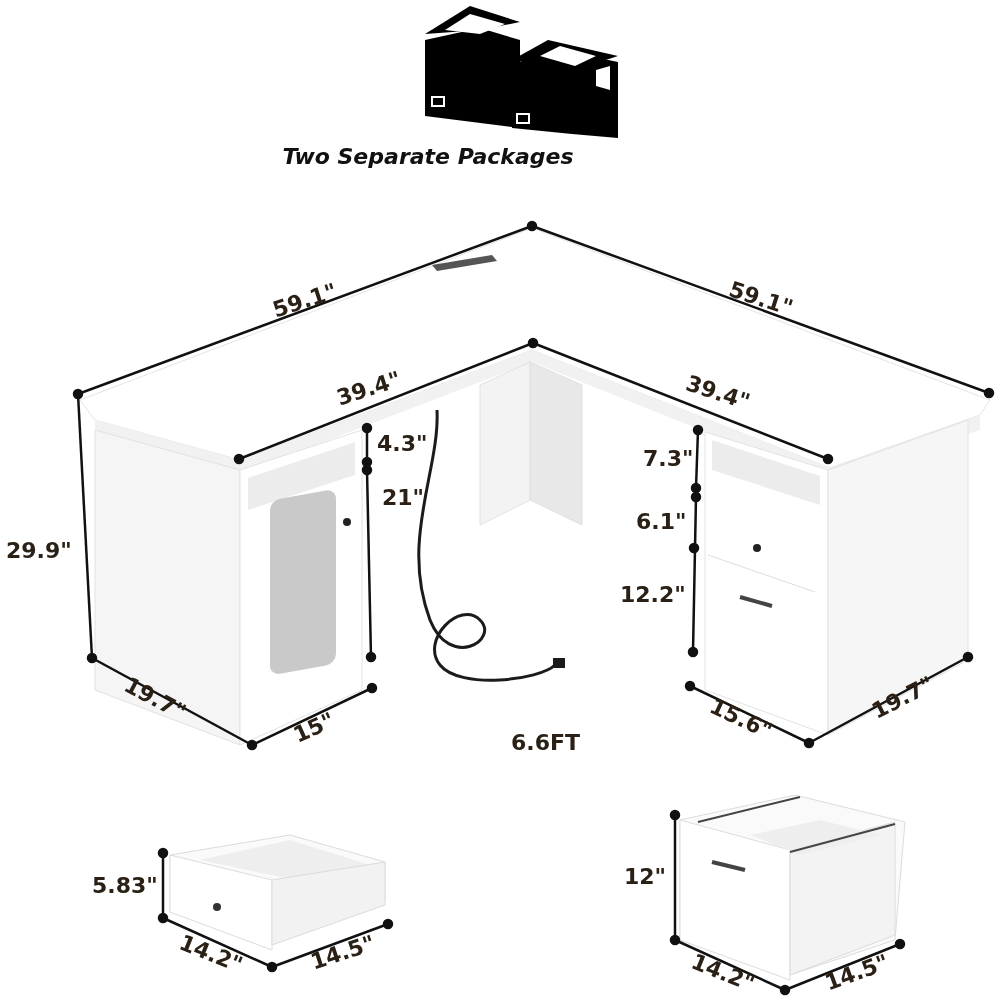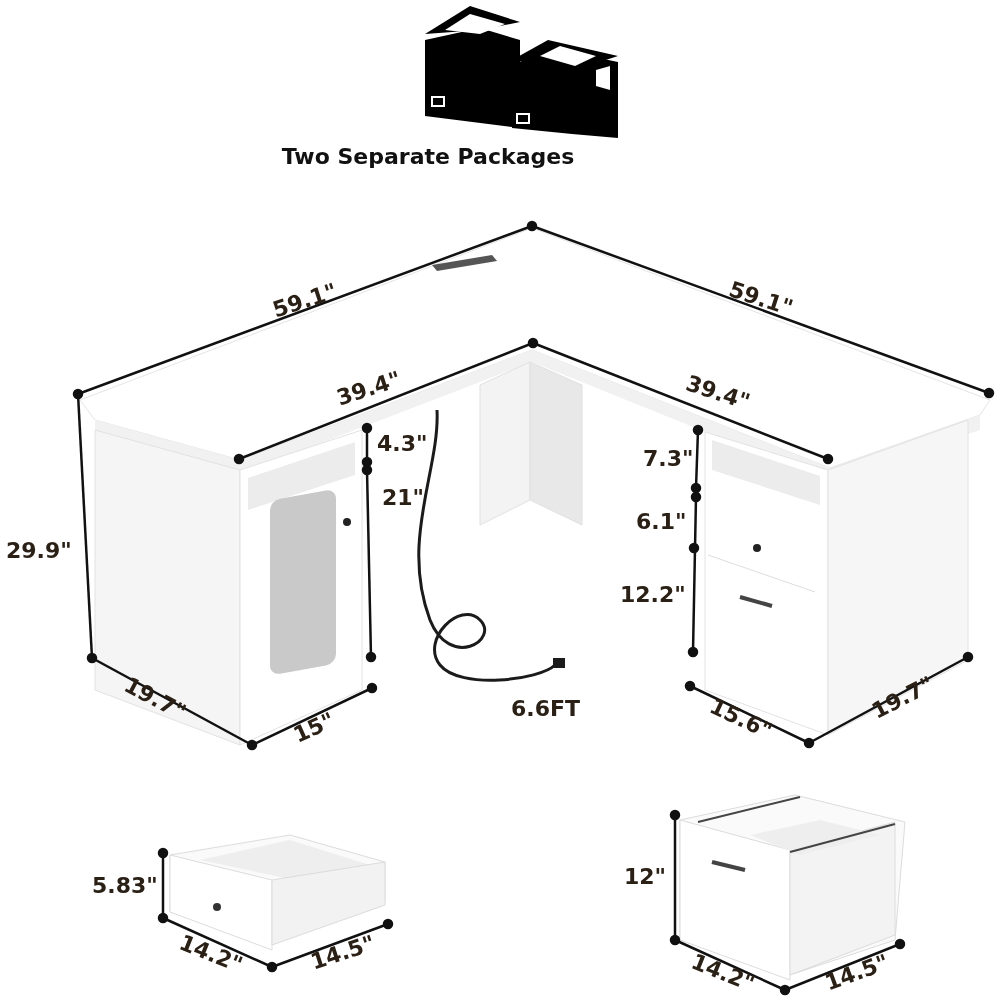--- a/index.html
+++ b/index.html
@@ -1,19 +1,19 @@
 <!DOCTYPE html>
 <html><head>
 <meta charset="utf-8">
 <style>
   html, body { margin:0; padding:0; background:#ffffff; }
   body { width:1000px; height:1000px; position:relative; overflow:hidden; font-family:"Liberation Sans", sans-serif; }
   svg.scene { position:absolute; left:0; top:0; width:1000px; height:1000px; }
   .lbl { position:absolute; font-family:"DejaVu Sans", sans-serif; font-weight:bold; color:#2a2016; font-size:22px; white-space:nowrap; line-height:1; }
-  .title { position:absolute; left:0; width:856px; top:144px; text-align:center; font-family:"DejaVu Sans", sans-serif; font-weight:bold; font-size:22px; color:#111; }
+  .title { position:absolute; left:0; width:856px; top:144px; text-align:center; font-family:"DejaVu Sans", sans-serif; font-weight:bold; font-size:22px; color:#111;font-style:italic; }
 </style>
 </head>
 <body>
 
 <svg class="scene" viewBox="0 0 1000 1000">
 
   <g>
     <polygon points="425,40 480,28 520,40 520,128 425,116" fill="#000"></polygon>
     <polygon points="425,34 470,6 520,22 480,30" fill="#000"></polygon>
     <polygon points="445,30 470,14 505,24 480,34" fill="#fff"></polygon>
@@ -131,21 +131,21 @@
 <div class="lbl" style="left:336px;top:378px;transform:rotate(-18deg);">39.4"</div>
 <div class="lbl" style="left:685px;top:382px;transform:rotate(18deg);">39.4"</div>
 <div class="lbl" style="left:6px;top:540px;">29.9"</div>
 <div class="lbl" style="left:377px;top:433px;">4.3"</div>
 <div class="lbl" style="left:382px;top:487px;">21"</div>
 <div class="lbl" style="left:122px;top:688px;transform:rotate(28deg);">19.7"</div>
 <div class="lbl" style="left:293px;top:717px;transform:rotate(-24deg);">15"</div>
 <div class="lbl" style="left:643px;top:448px;">7.3"</div>
 <div class="lbl" style="left:636px;top:511px;">6.1"</div>
 <div class="lbl" style="left:620px;top:584px;">12.2"</div>
-<div class="lbl" style="left:511px;top:698px;">6.6FT</div>
+<div class="lbl" style="left:511px;top:732px;">6.6FT</div>
 <div class="lbl" style="left:708px;top:708px;transform:rotate(25deg);">15.6"</div>
 <div class="lbl" style="left:870px;top:687px;transform:rotate(-27deg);">19.7"</div>
 
 <div class="lbl" style="left:92px;top:875px;">5.83"</div>
 <div class="lbl" style="left:178px;top:943px;transform:rotate(22deg);">14.2"</div>
 <div class="lbl" style="left:310px;top:942px;transform:rotate(-18deg);">14.5"</div>
 
 <div class="lbl" style="left:624px;top:866px;">12"</div>
 <div class="lbl" style="left:690px;top:962px;transform:rotate(22deg);">14.2"</div>
 <div class="lbl" style="left:824px;top:962px;transform:rotate(-20deg);">14.5"</div>

